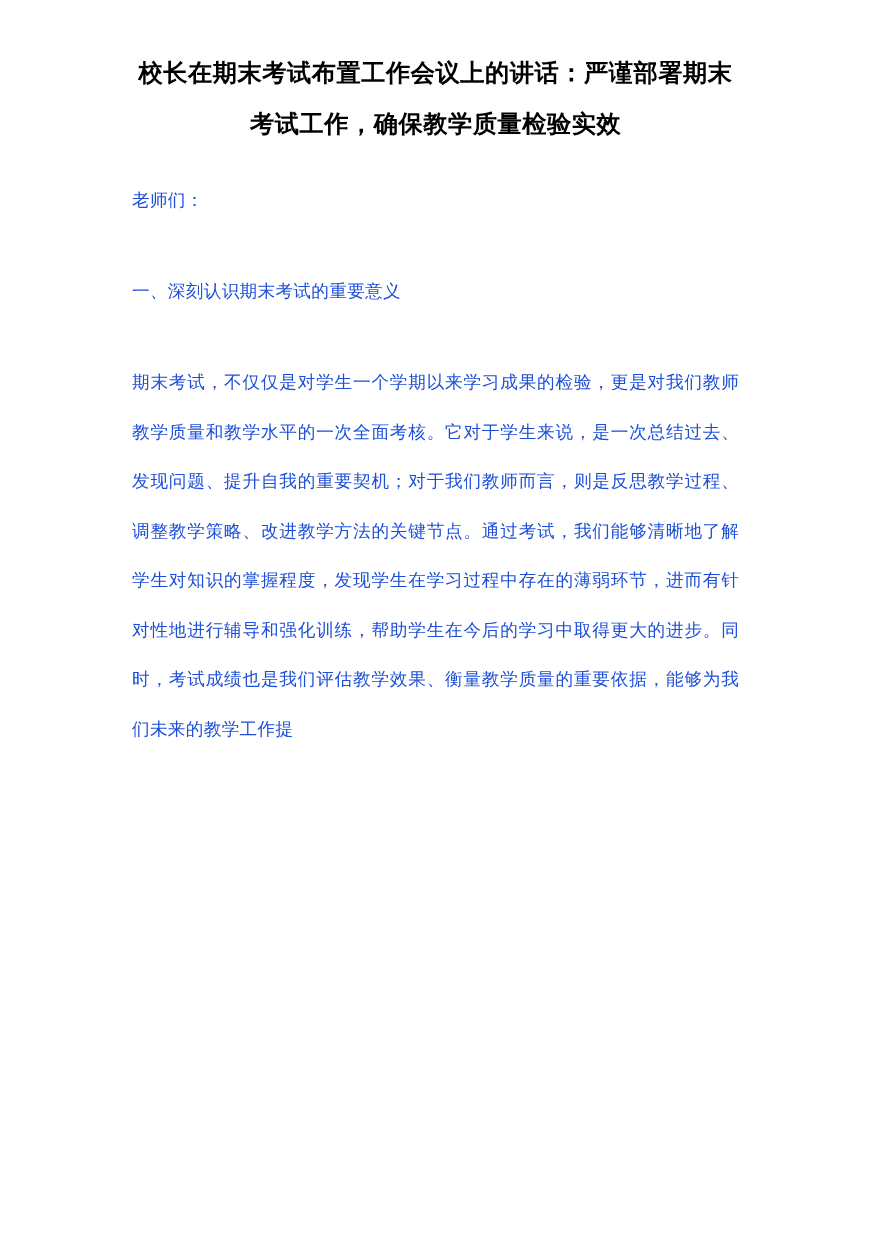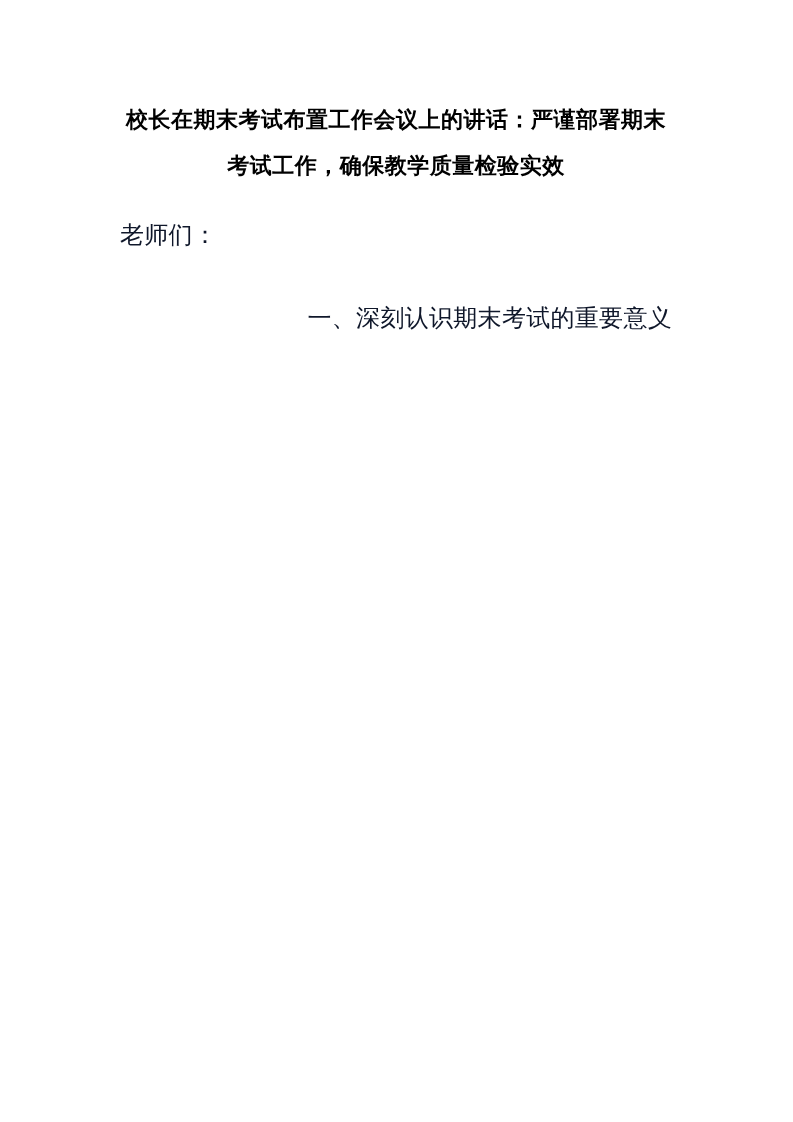--- a/index.html
+++ b/index.html
@@ -11,53 +11,54 @@
   body {
     width: 793px;
     height: 1122px;
     overflow: hidden;
     font-family: "Liberation Serif", "DejaVu Serif", serif;
   }
   .page {
     width: 793px;
     height: 1122px;
     background: #ffffff;
-    padding: 97px 121px 0 120px;
+    padding: 44px 121px 0 120px;
   }
   .doc-title {
     font-family: "Liberation Sans", "DejaVu Sans", sans-serif;
     font-weight: 700;
     font-size: 22px;
     line-height: 46px;
     text-align: center;
     color: #000000;
     margin: 0 0 24px 0;
     letter-spacing: 0.5px;
   }
   p.para {
-    font-size: 24px;
+    font-size: 16px;
     line-height: 45px;
     text-align: justify;
-    color: #0f172a;
+    color: #1d4ed8;
     margin: 0 0 38px 0;
     letter-spacing: 0.3px;
   }
   p.para:last-child {
     margin-bottom: 0;
   }
   p.para.heading {
-    text-align: right;
+    text-align: left;
     font-family: Liberation Serif, serif;
   }
 </style>
 </head>
 <body>
 
 <div class="page">
   <h1 class="doc-title">校长在期末考试布置工作会议上的讲话：严谨部署期末考试工作，确保教学质量检验实效</h1>
 
   <p class="para">老师们：</p>
 
 
 
   <p class="para heading">一、深刻认识期末考试的重要意义</p>
 
+  <p class="para">期末考试，不仅仅是对学生一个学期以来学习成果的检验，更是对我们教师教学质量和教学水平的一次全面考核。它对于学生来说，是一次总结过去、发现问题、提升自我的重要契机；对于我们教师而言，则是反思教学过程、调整教学策略、改进教学方法的关键节点。通过考试，我们能够清晰地了解学生对知识的掌握程度，发现学生在学习过程中存在的薄弱环节，进而有针对性地进行辅导和强化训练，帮助学生在今后的学习中取得更大的进步。同时，考试成绩也是我们评估教学效果、衡量教学质量的重要依据，能够为我们未来的教学工作提</p>
 </div>
 
 </body></html>

